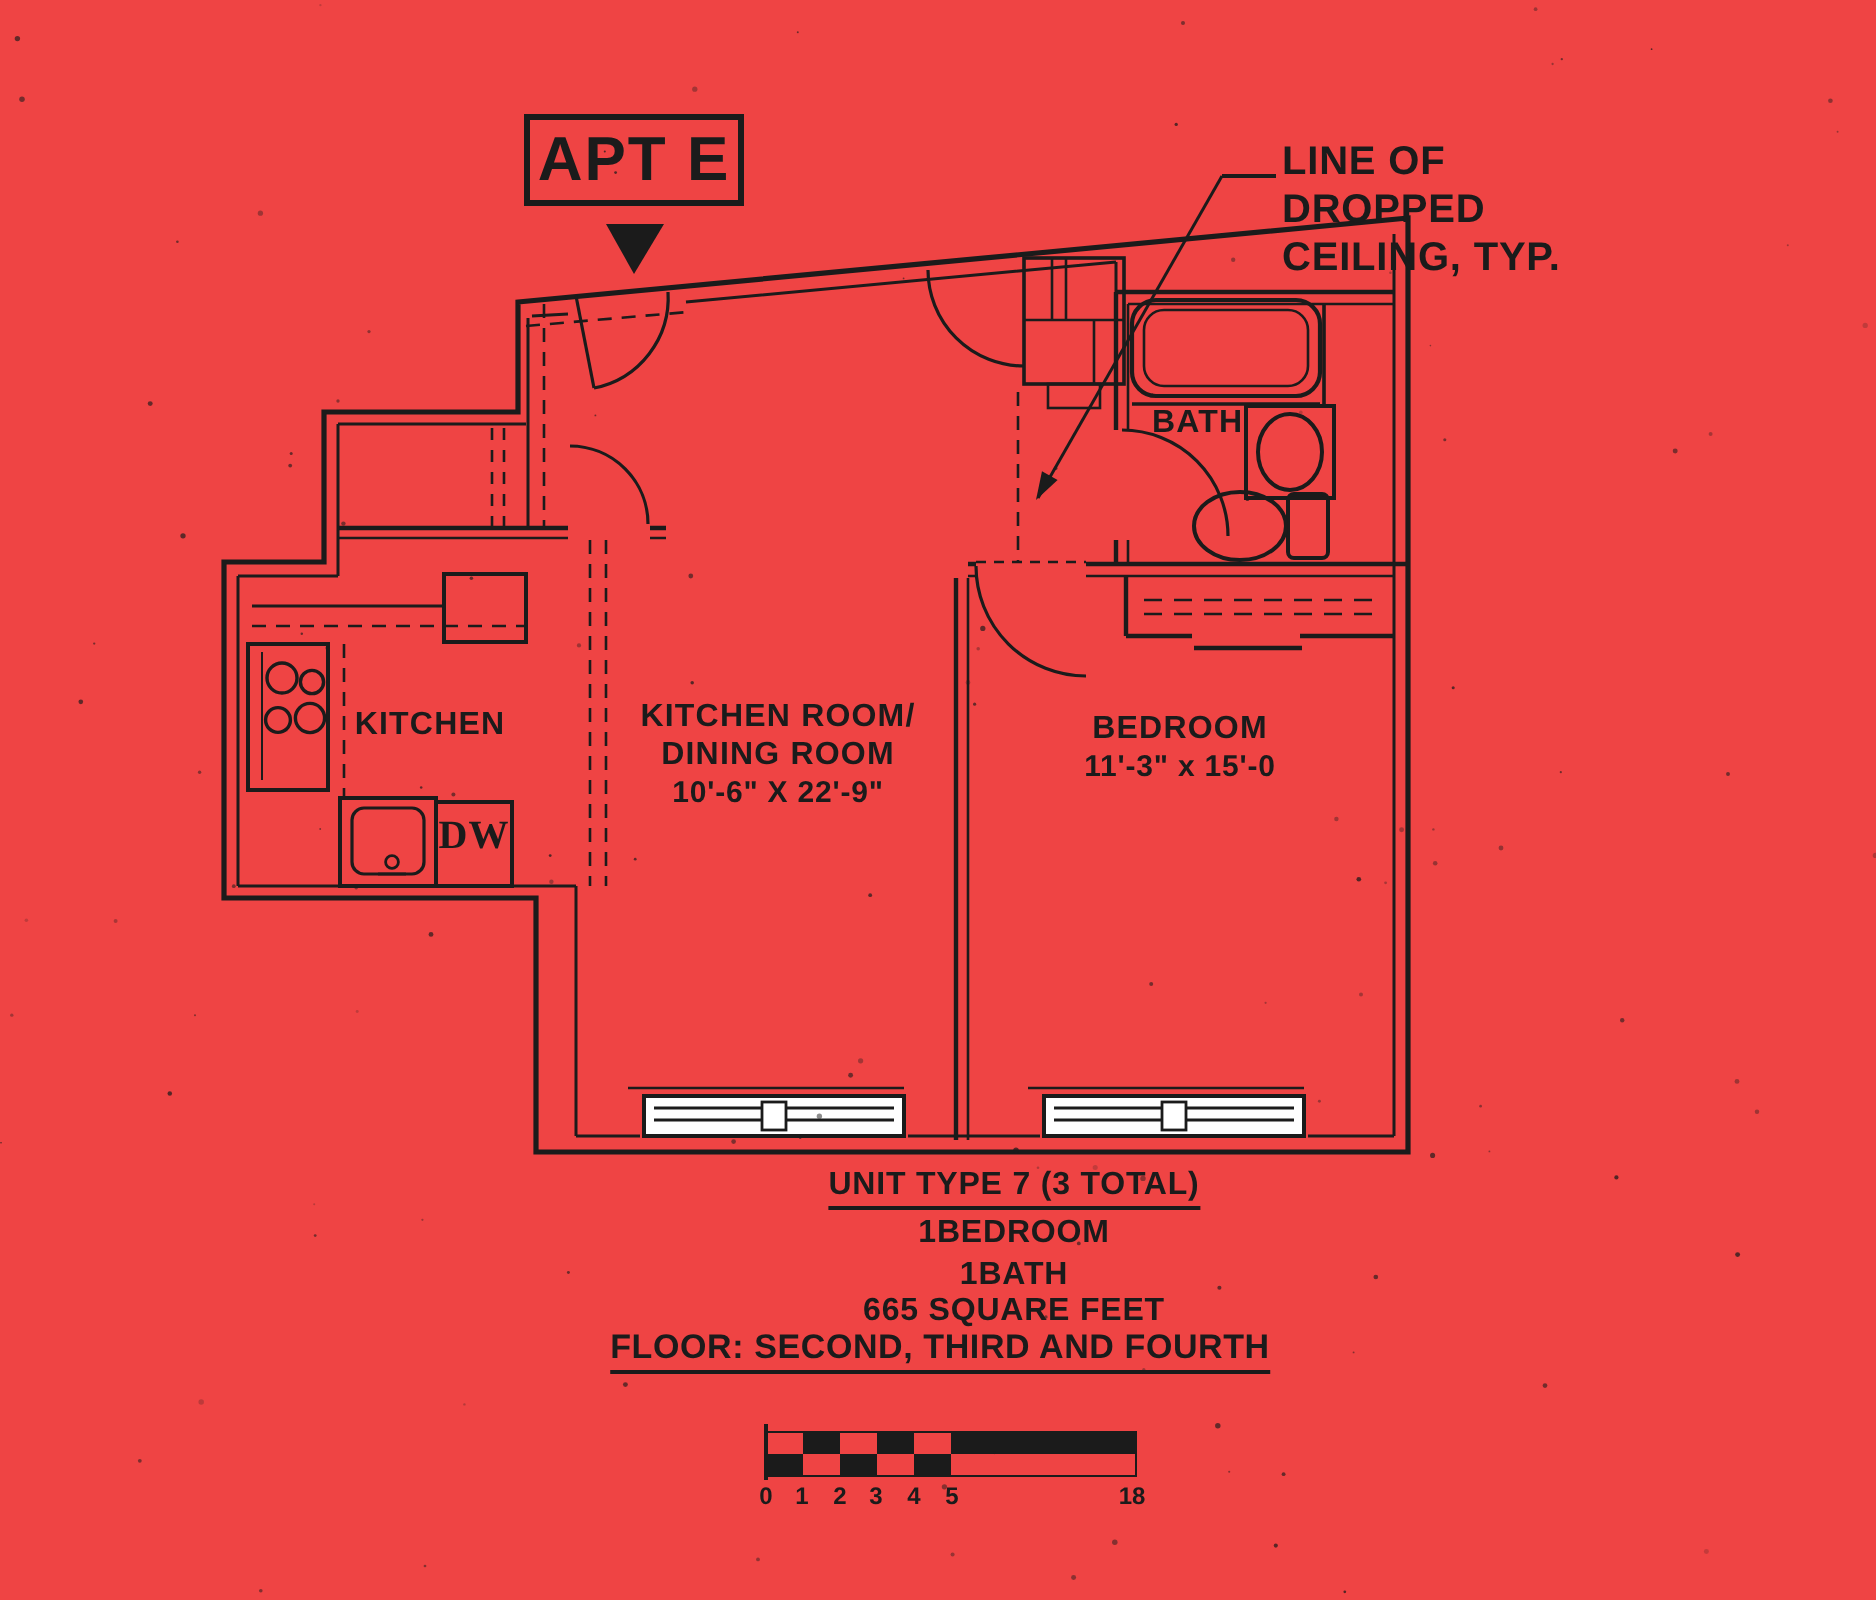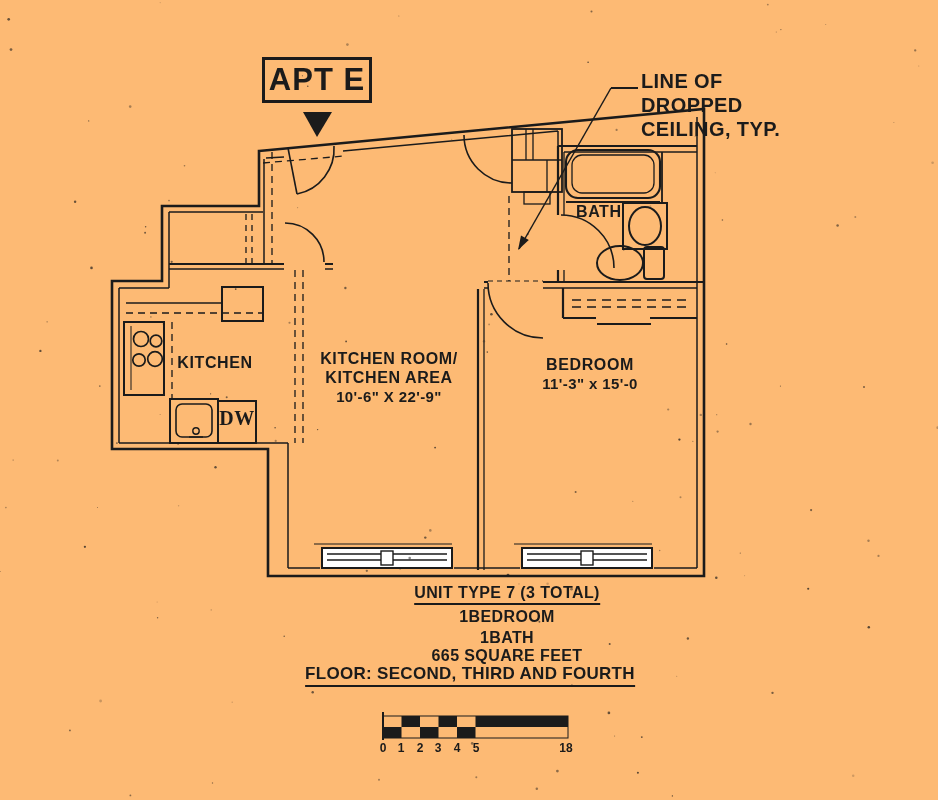--- a/index.html
+++ b/index.html
@@ -1,17 +1,17 @@
 <!DOCTYPE html>
 <html><head>
 <meta charset="utf-8">
 <style>
   html,body{margin:0;padding:0;background:#888;}
   .stage{
-    position:relative;width:938px;height:800px;background:#fdba74;
+    position:relative;width:938px;height:800px;background:#ef4444;
     overflow:hidden;font-family:"Liberation Sans",sans-serif;color:#1b1b1b;
     margin:0 auto;
   }
   svg{position:absolute;left:0;top:0;}
   .lbl{
     position:absolute;font-weight:bold;white-space:nowrap;color:#1b1b1b;
     font-family:"Liberation Sans",sans-serif;line-height:1;
   }
   .ctr{transform:translateX(-50%);}
   .room{font-size:16px;letter-spacing:0.6px;text-align:right;}
@@ -312,21 +312,21 @@
   <div class="apt-box">
     <span>APT E</span>
   </div>
 
   <div class="lbl note" style="left:641px;top:71px;">LINE OF</div>
   <div class="lbl note" style="left:641px;top:95px;">DROPPED</div>
   <div class="lbl note" style="left:641px;top:119px;">CEILING, TYP.</div>
 
   <div class="lbl room ctr" style="left:215px;top:355px;">KITCHEN</div>
   <div class="lbl room ctr" style="left:389px;top:351px;">KITCHEN ROOM/</div>
-  <div class="lbl room ctr" style="left:389px;top:370px;">KITCHEN AREA</div>
+  <div class="lbl room ctr" style="left:389px;top:370px;">DINING ROOM</div>
   <div class="lbl dims ctr" style="left:389px;top:389px;">10'-6" X 22'-9"</div>
   <div class="lbl room ctr" style="left:590px;top:357px;">BEDROOM</div>
   <div class="lbl dims ctr" style="left:590px;top:376px;">11'-3" x 15'-0</div>
   <div class="lbl room" style="left:576px;top:204px;">BATH</div>
   <div class="lbl ctr" style="left:237px;top:408px;font-size:20px;letter-spacing:0.5px;font-family:Liberation Serif, serif;">DW</div>
 
   <div class="lbl tb ctr" style="left:470px;top:585px;"><span class="undl">UNIT TYPE 7 (3 TOTAL)</span></div>
   <div class="lbl tb ctr" style="left:470px;top:609px;">1BEDROOM</div>
   <div class="lbl tb ctr" style="left:470px;top:630px;">1BATH</div>
   <div class="lbl tb ctr" style="left:470px;top:648px;">665 SQUARE FEET</div>

